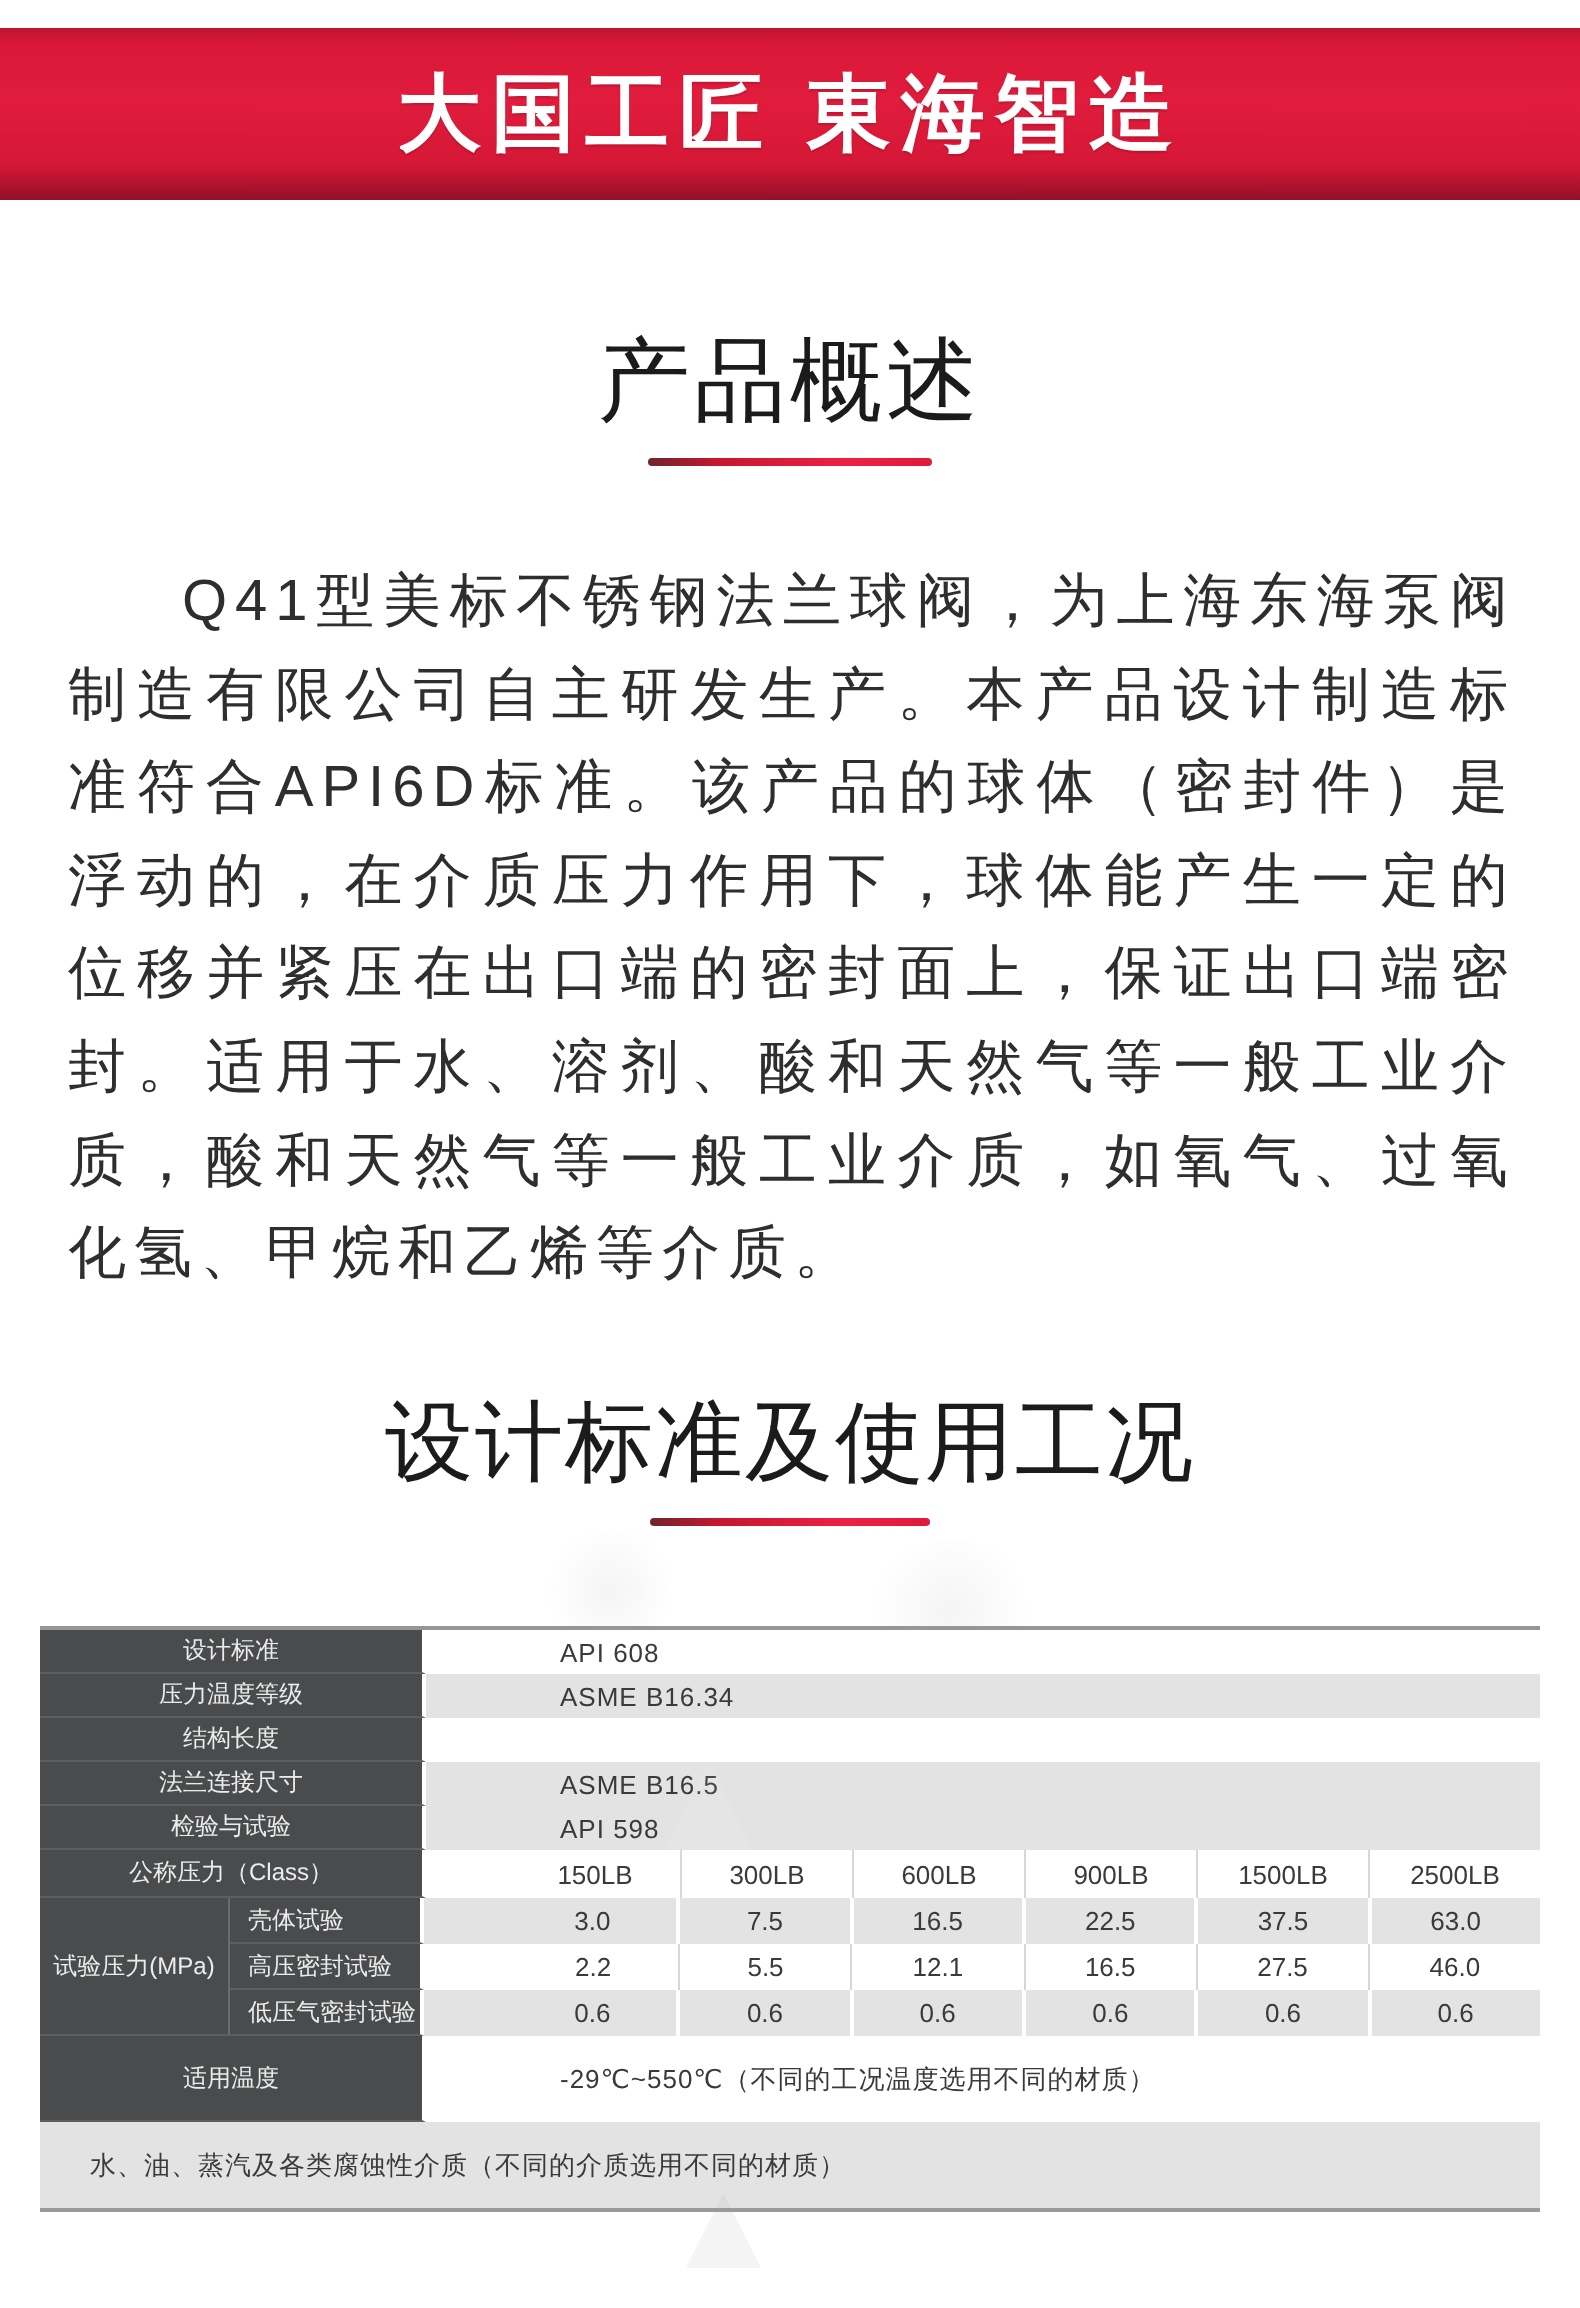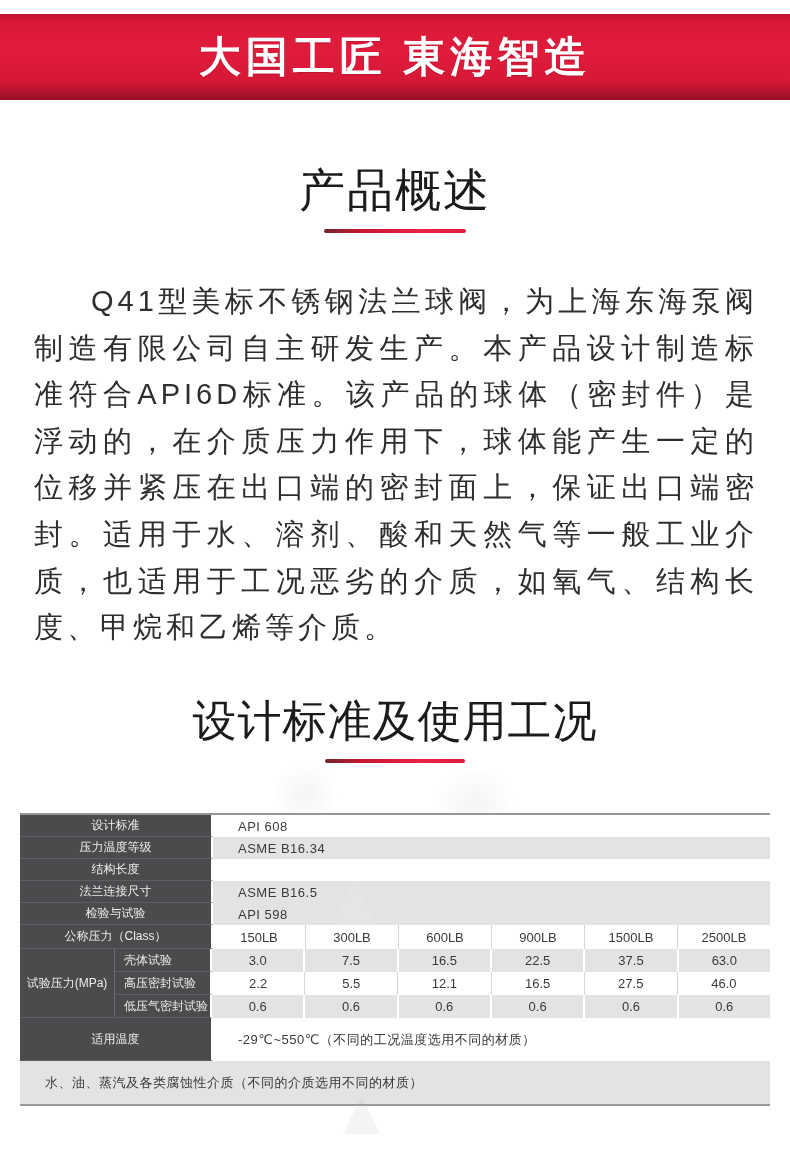--- a/index.html
+++ b/index.html
@@ -40,21 +40,21 @@
   .body-text {
     position: absolute; left: 34px; top: 278px; width: 724px;
     font-size: 29px; line-height: 46.6px; letter-spacing: 4px;
     color: #2e2e2e; text-align: justify; text-indent: 57px;
   }
   
   .spec-table {
     position: absolute; left: 20px; top: 813px; width: 750px;
     border-top: 2px solid #969696; border-bottom: 2px solid #9a9a9a;
   }
-  .t-row { display: flex; }
+  .t-row { display: flex; gap: 42px; }
   .h22 { height: 22px; } .h24 { height: 24px; } .h23 { height: 23px; } .h43 { height: 43px; }
   .t-row.white { background: #ffffff; }
   .t-row.gray  { background: #e3e3e3; }
   .cell { display: flex; align-items: center; }
   .cell.dark {
     background: #4a4b4d; color: #ececec; font-size: 12px;
     justify-content: center;
     border-right: 2px solid #ffffff;
     border-bottom: 1px solid #5d5e61;
   }
@@ -94,21 +94,21 @@
 
 <div class="page">
 
   <div class="banner">
     <div class="banner-title">大国工匠 東海智造</div>
   </div>
 
   <div class="section-title title-overview">产品概述</div>
   <div class="red-line underline-overview"></div>
 
-  <div class="body-text">Q41型美标不锈钢法兰球阀，为上海东海泵阀制造有限公司自主研发生产。本产品设计制造标准符合API6D标准。该产品的球体（密封件）是浮动的，在介质压力作用下，球体能产生一定的位移并紧压在出口端的密封面上，保证出口端密封。适用于水、溶剂、酸和天然气等一般工业介质，也适用于工况恶劣的介质，如氧气、结构长度、甲烷和乙烯等介质。</div>
+  <div class="body-text">Q41型美标不锈钢法兰球阀，为上海东海泵阀制造有限公司自主研发生产。本产品设计制造标准符合API6D标准。该产品的球体（密封件）是浮动的，在介质压力作用下，球体能产生一定的位移并紧压在出口端的密封面上，保证出口端密封。适用于水、溶剂、酸和天然气等一般工业介质，酸和天然气等一般工业介质，如氧气、过氧化氢、甲烷和乙烯等介质。</div>
 
   <div class="section-title title-design">设计标准及使用工况</div>
   <div class="red-line underline-design"></div>
 
   <div class="wm-blob" style="left:270px;top:765px;width:70px;height:60px;"></div>
   <div class="wm-blob" style="left:430px;top:770px;width:90px;height:70px;"></div>
   <div class="wm" style="left:555px;top:820px;font-size:20px;opacity:0.14;transform:rotate(-18deg);">上海东海</div>
   <div class="wm" style="left:640px;top:875px;font-size:16px;opacity:0.10;transform:rotate(-18deg);">上海东海</div>
   <div class="wm" style="left:315px;top:855px;font-size:80px;color:#ffffff;opacity:0.07;z-index:5;">▲</div>
   <div class="wm" style="left:330px;top:1075px;font-size:64px;opacity:0.10;z-index:5;">▲</div>

